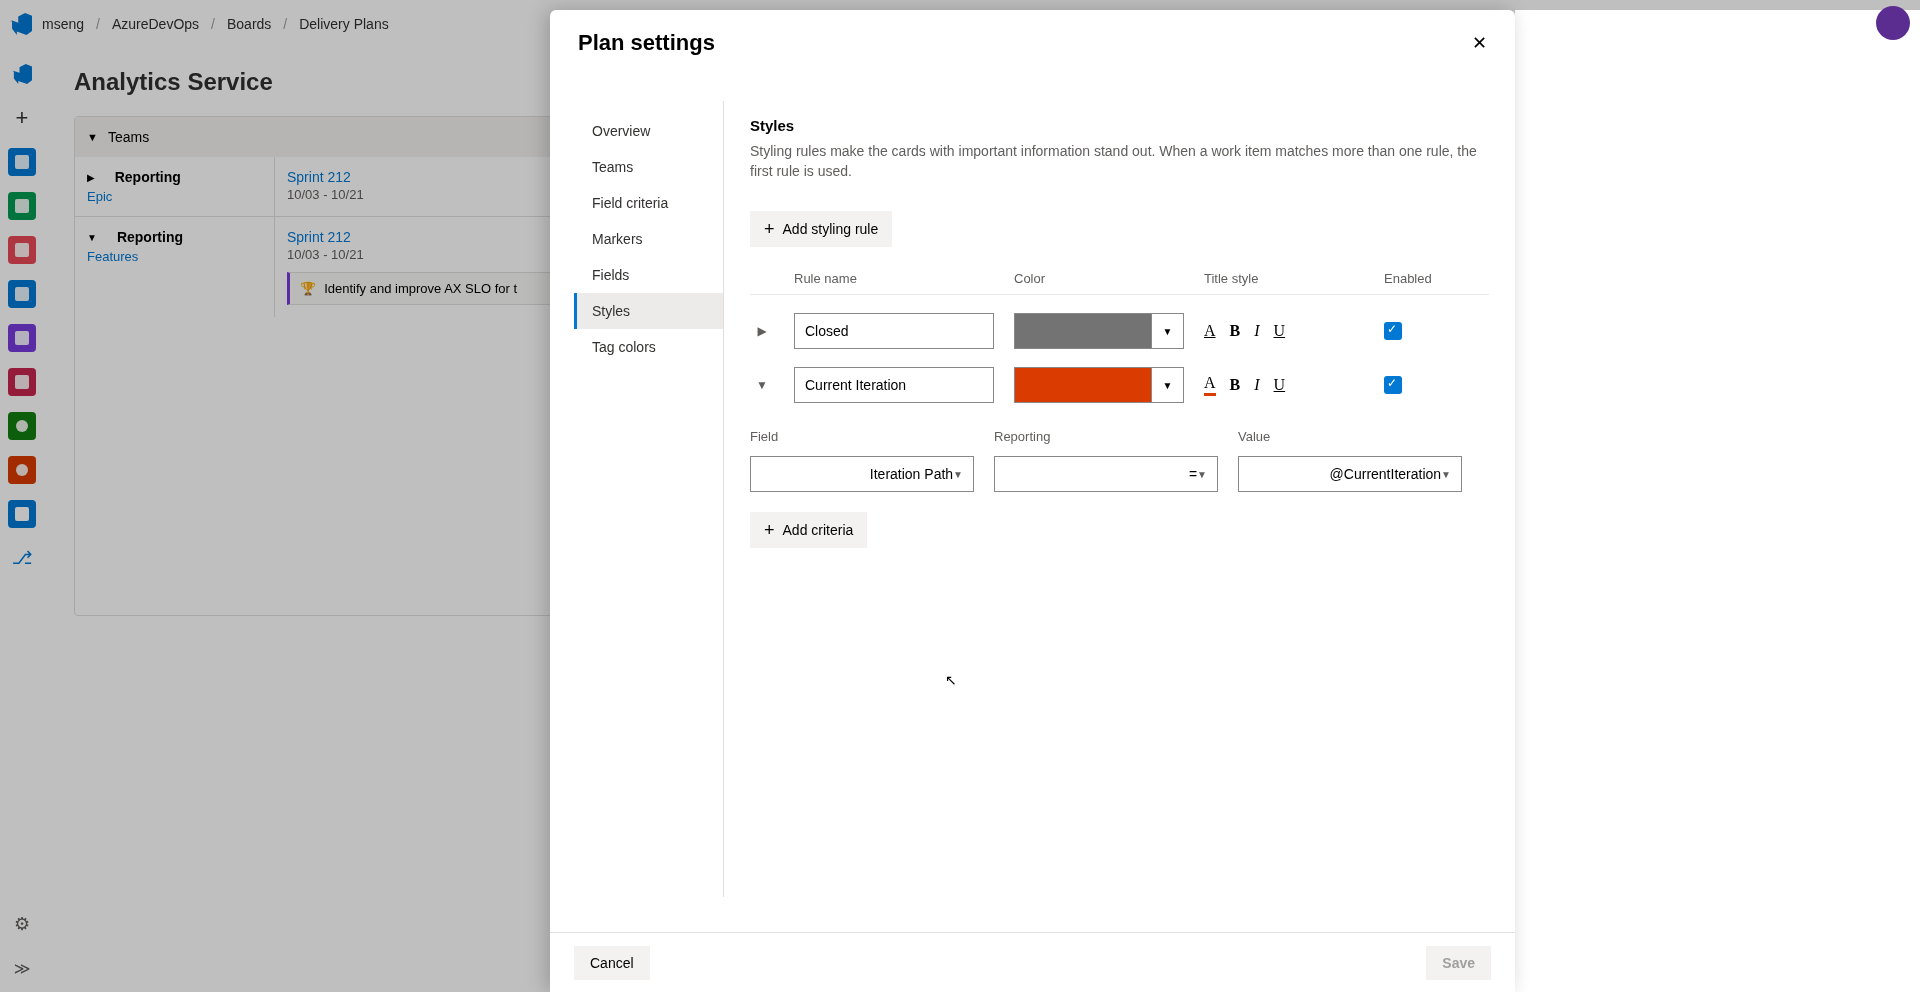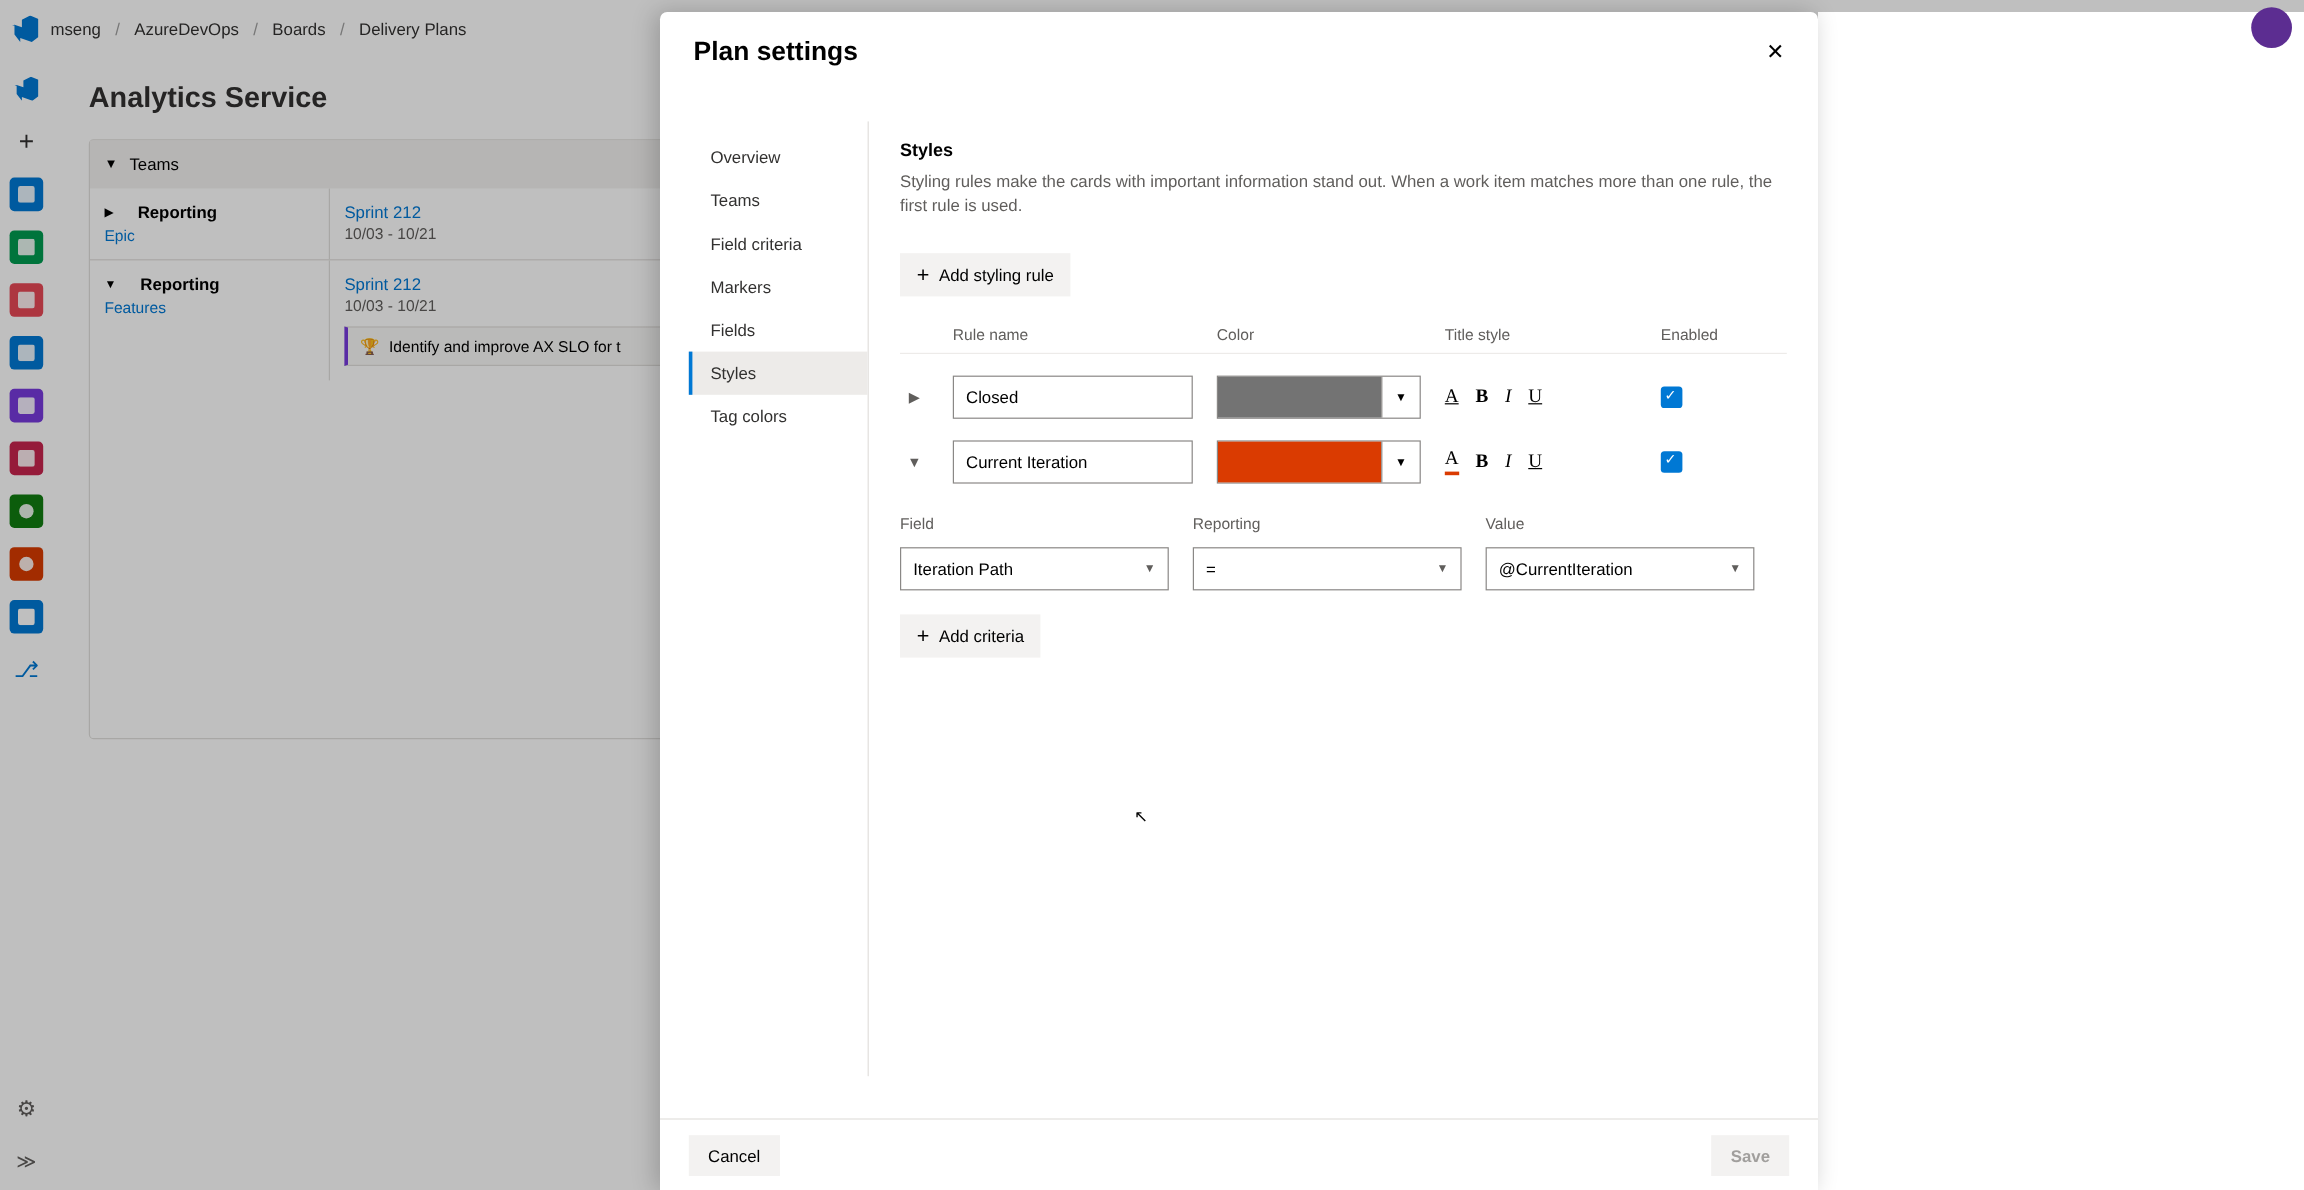--- a/index.html
+++ b/index.html
@@ -65,21 +65,21 @@
 .sty { cursor:pointer; font-family:"Segoe UI"; }
 .bold { font-weight:700;}
 .ital { font-style:italic;}
 .chk { width:18px; height:18px; background:#0078d4; border-radius:3px; position:relative;}
 .chk::after { content:"✓"; color:#fff; font-size:12px; position:absolute; top:0; left:3px;}
 .crit-hdr { display:flex; gap:20px; margin-top:26px; font-size:13px; color:#605e5c;}
 .crit-hdr .c1 { width:224px;}
 .crit-hdr .c2 { width:224px;}
 .crit-hdr .c3 { width:224px;}
 .crit-row { display:flex; gap:20px; margin-top:12px;}
-.sel { width:224px; height:36px; border:1px solid #8a8886; padding:0 10px; font-size:14px; display:flex; align-items:center; justify-content:space-between; background:#fff;}
+.sel { width:224px; height:36px; border:1px solid #8a8886; padding:0 10px; font-size:14px; display:flex; align-items:center; justify-content:flex-end; background:#fff;}
 .sel .dd { font-size:10px; color:#605e5c;}
 .panel-footer { height:60px; border-top:1px solid #e1dfdd; display:flex; align-items:center; justify-content:space-between; gap:12px; padding:0 24px;}
 .fbtn { height:34px; padding:0 16px; border:none; background:#f3f2f1; font-size:14px; cursor:pointer;}
 .fbtn.disabled { color:#a19f9d;font-weight:bold;}
 
 
 .avatar { position:absolute; top:6px; right:10px; width:34px; height:34px; border-radius:50%; background:#5c2d91;}
 
 
 .right-strip { position:absolute; top:10px; bottom:0; right:0; width:405px; background:#fff;}

